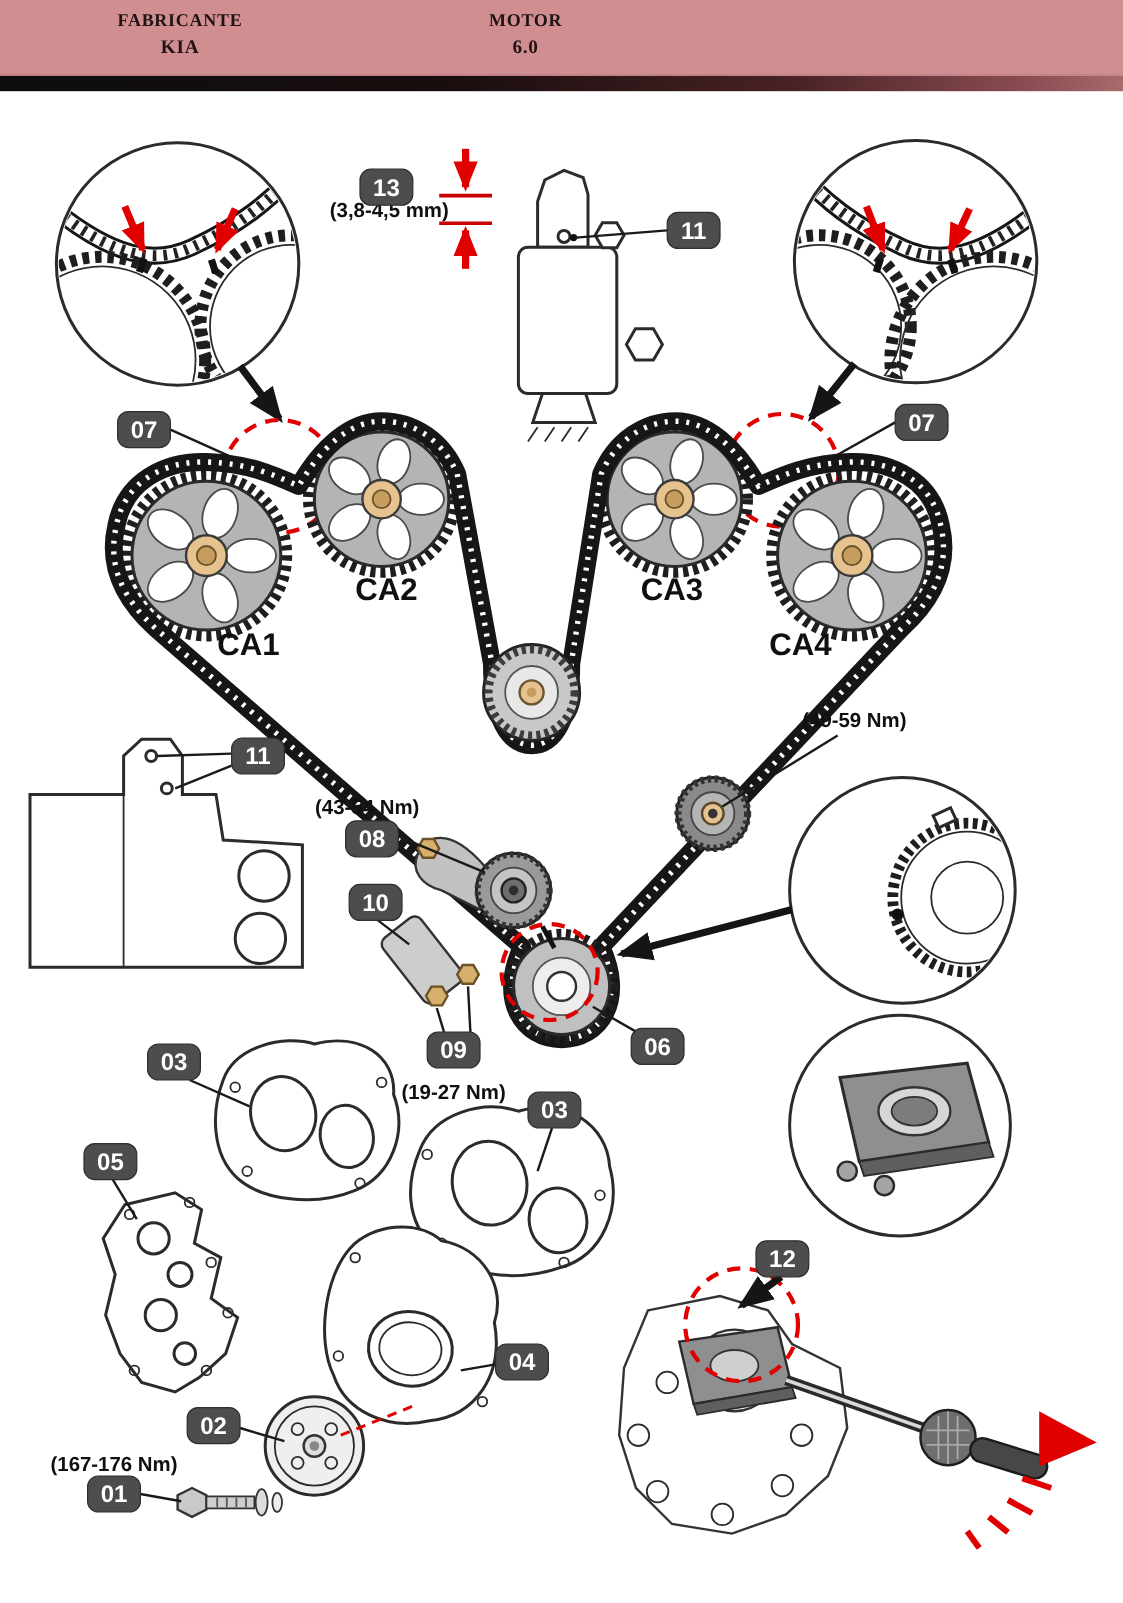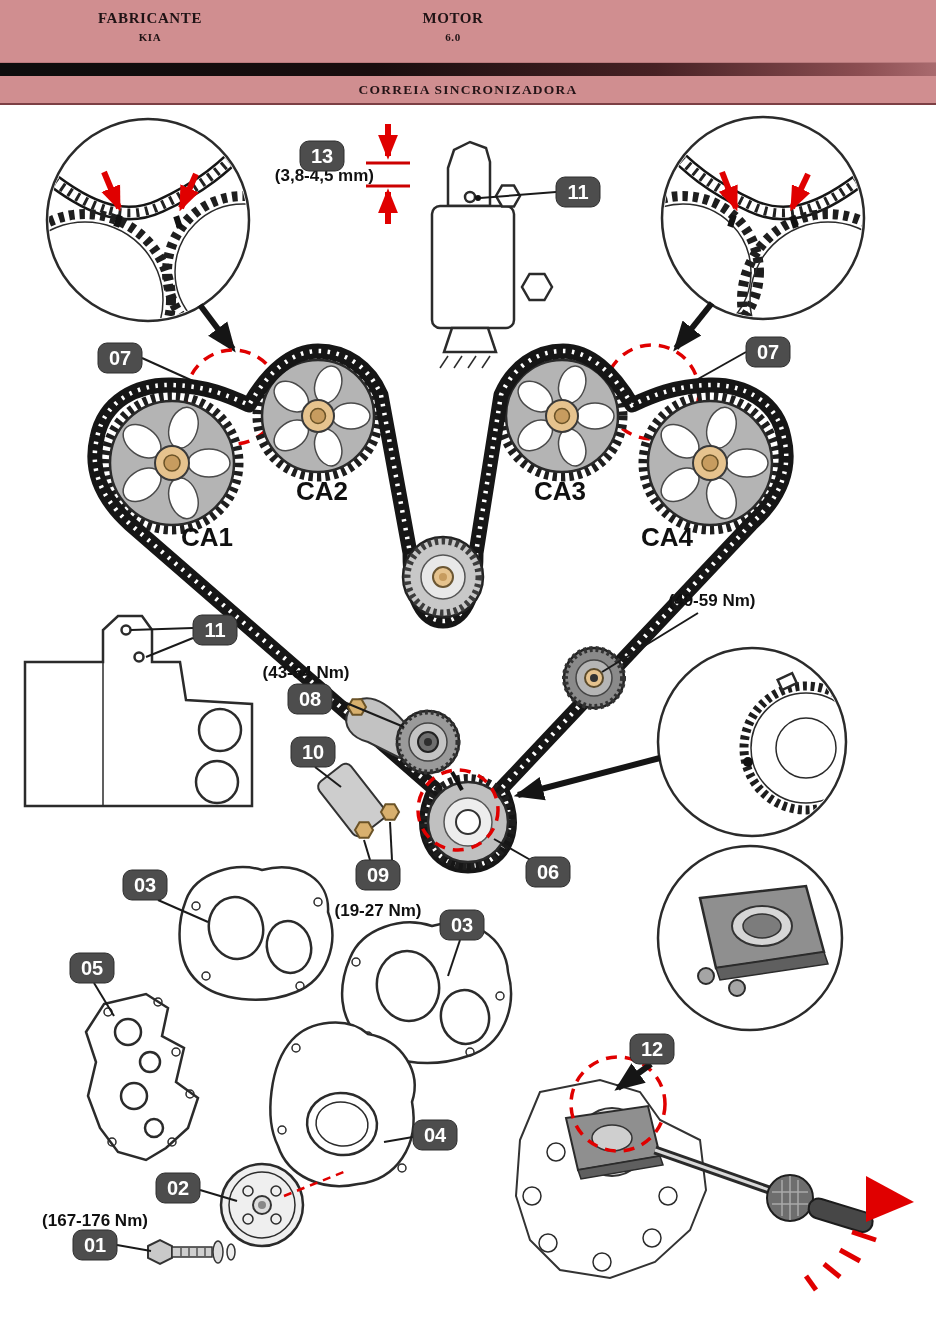--- a/index.html
+++ b/index.html
@@ -4,23 +4,23 @@
 <style>
   html,body{margin:0;padding:0;background:#e8e8e8;}
   .page{position:relative;width:936px;height:1336px;background:#ffffff;overflow:hidden;
         font-family:"Liberation Sans",sans-serif;}
   
   .hdr{position:absolute;top:0;left:0;width:936px;}
   .hdr-top{height:62px;background:#d08e90;position:relative;border-bottom:1px solid #b97a7d;}
   .hdr-col{position:absolute;top:10px;text-align:center;color:#201315;
            font-family:"Liberation Serif",serif;font-weight:bold;}
   .hdr-col .lb{font-size:15px;letter-spacing:.6px;}
-  .hdr-col .vl{font-size:11px;margin-top:4px;letter-spacing:.6px;font-family:Liberation Serif, serif;}
+  .hdr-col .vl{font-size:16px;margin-top:4px;letter-spacing:.6px;font-family:Liberation Serif, serif;}
   .col-fab{left:55px;width:190px;}
-  .col-mot{left:388px;width:130px;text-align:center;}
+  .col-mot{left:373px;width:130px;text-align:center;}
   .hdr-stripe{height:13px;background:linear-gradient(90deg,#0d0d0d 0%,#190d0e 40%,#472124 70%,#8c4e52 92%,#a96a6e 100%);}
   .hdr-banner{height:27px;line-height:27px;background:#d08e90;text-align:center;
               color:#241417;font-family:"Liberation Serif",serif;font-weight:bold;
               font-size:13.5px;letter-spacing:1.2px;border-bottom:2px solid #7c3f44;}
   
   svg.diagram{position:absolute;left:0;top:0;width:936px;height:1336px;}
   .outline{fill:#ffffff;stroke:#2b2b2b;stroke-width:2.5;}
   .thin{fill:none;stroke:#2b2b2b;stroke-width:1.5;}
   .leader{fill:none;stroke:#1a1a1a;stroke-width:2;}
   .big-arrow{fill:none;stroke:#151515;stroke-width:6;}
@@ -45,21 +45,20 @@
       <div class="hdr-col col-fab">
         <div class="lb">FABRICANTE</div>
         <div class="vl">KIA</div>
       </div>
       <div class="hdr-col col-mot">
         <div class="lb">MOTOR</div>
         <div class="vl">6.0</div>
       </div>
     </div>
     <div class="hdr-stripe"></div>
-    <div class="hdr-banner">CORREIA SINCRONIZADORA</div>
   </div>
 
   <svg class="diagram" viewBox="0 0 936 1336">
     <defs>
       <marker id="arrB" viewBox="0 0 10 8" refX="8.5" refY="4" markerWidth="5" markerHeight="4.5" orient="auto-start-reverse">
         <path d="M0,0 L10,4 L0,8 Z" fill="#151515"></path>
       </marker>
       <marker id="arrR" viewBox="0 0 10 8" refX="8.5" refY="4" markerWidth="4.2" markerHeight="3.6" orient="auto-start-reverse">
         <path d="M0,0 L10,4 L0,8 Z" fill="#e00000"></path>
       </marker>

